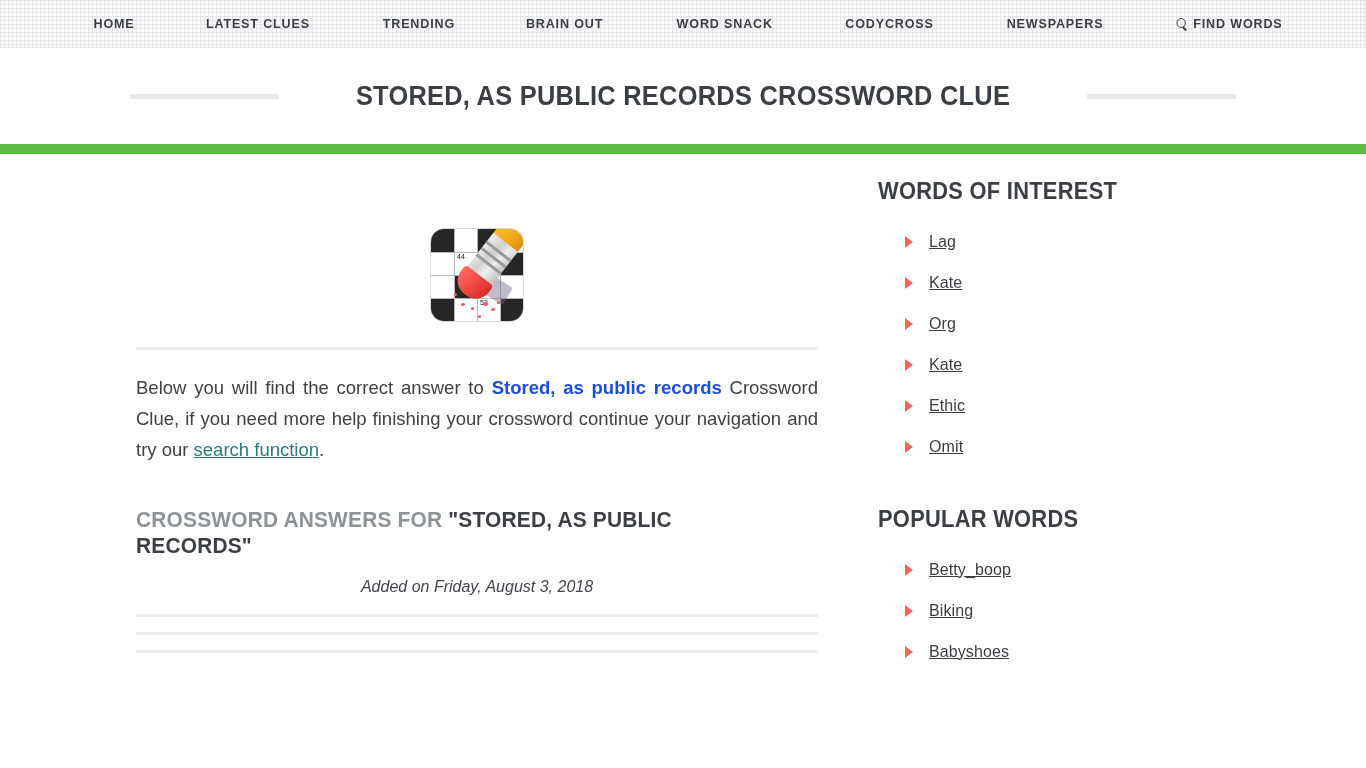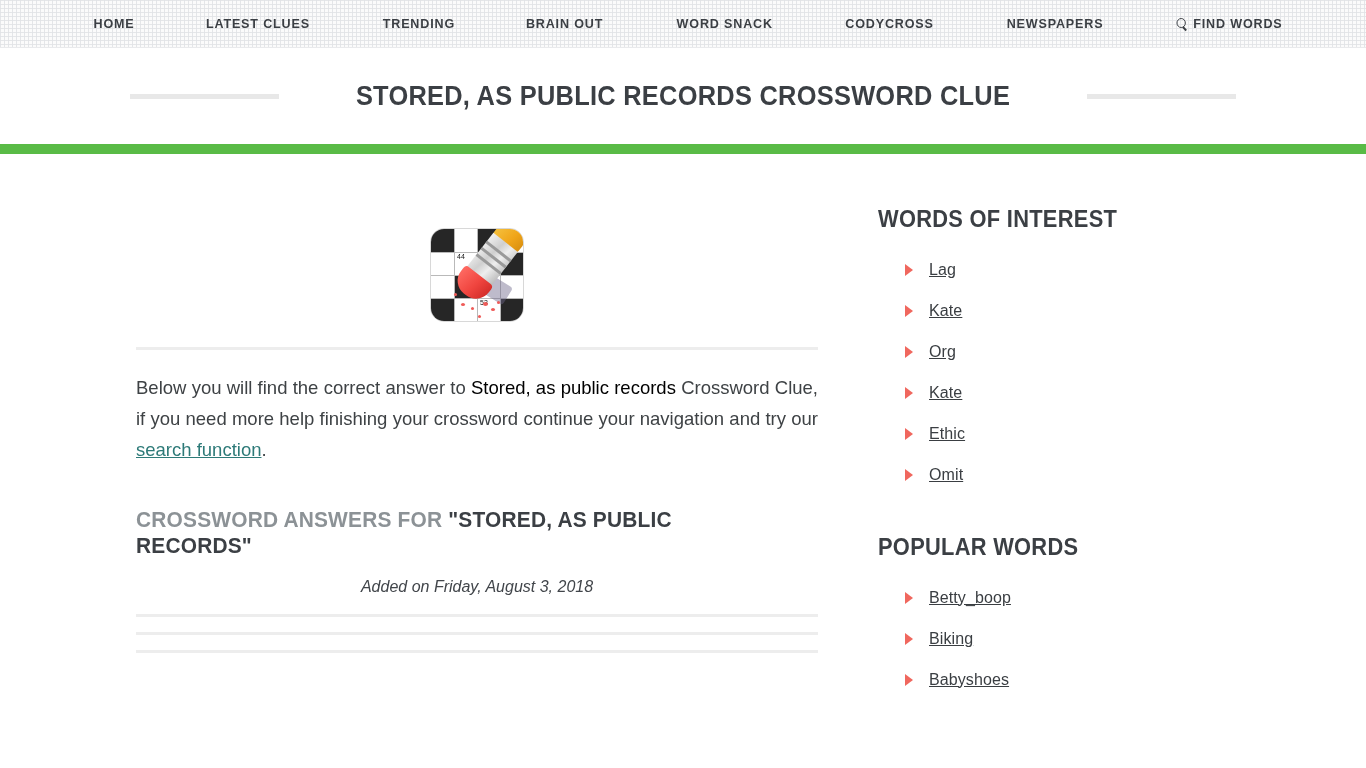--- a/index.html
+++ b/index.html
@@ -113,21 +113,21 @@
     display: flex;
     padding: 0 130px 0 136px;
     gap: 0;
   }
   .main-col {
     width: 682px;
     padding-top: 52px;
   }
   .side-col {
     width: 345px;
-    padding-top: 52px;
+    padding-top: 24px;
     padding-left: 60px;
   }
 
   
   .intro-para {
     font-size: 18.5px;
     line-height: 31px;
     color: #3e4245;
     margin: 0;
     letter-spacing: 0.1px;
@@ -200,21 +200,21 @@
     margin: 25px 0 0 0;
   }
 
   .body-para {
     font-size: 18.5px;
     line-height: 31px;
     color: #3e4245;
     text-align: justify;
     margin: 22px 0 0 0;
   }
-  .body-para b { font-weight: normal; color: #000000; }
+  .body-para b { font-weight: bold; color: #1d4ed8; }
   .inline-link {
     color: #2d7a78;
     text-decoration: underline;
   }
 
   .section-head {
     font-family: "Liberation Sans Narrow", "Liberation Sans", sans-serif;
     font-size: 22px;
     font-weight: bold;
     text-transform: uppercase;

